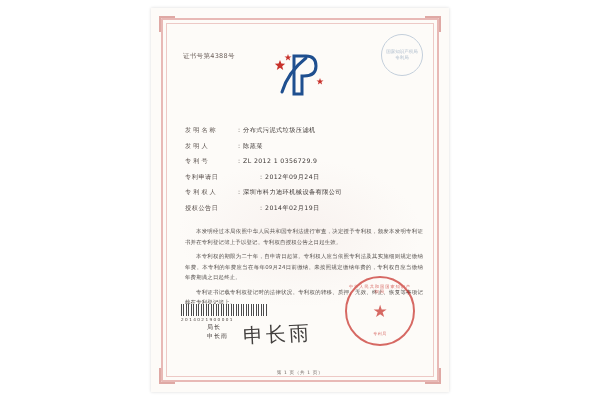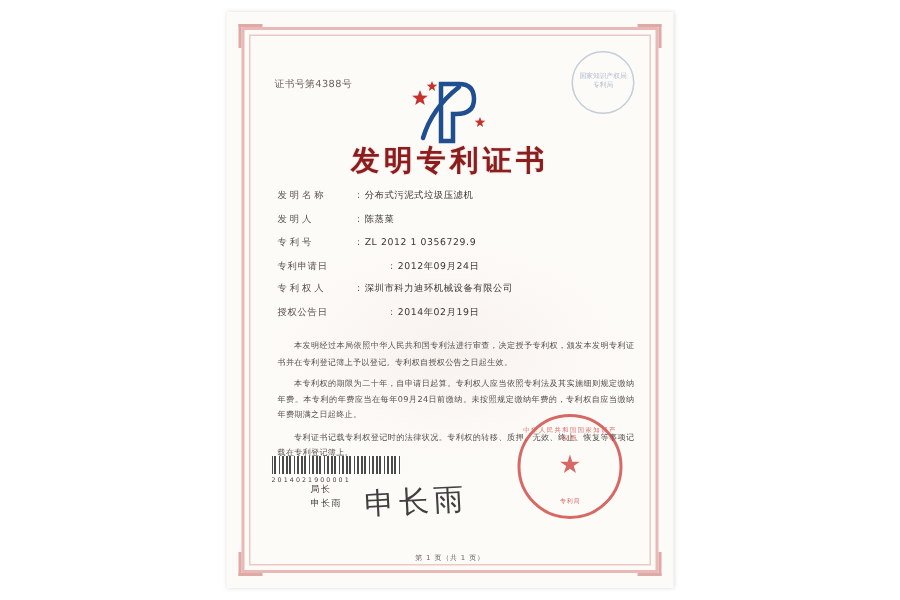--- a/index.html
+++ b/index.html
@@ -290,21 +290,20 @@
         <path d="M24 4 L34 4 Q44 4 44 14 Q44 24 32 24 L30 24 L30 42 L22 42 L22 4 Z" fill="none" stroke="#1f4f8f" stroke-width="3"></path>
         <path d="M10 40 Q16 20 34 6" fill="none" stroke="#1f4f8f" stroke-width="3" stroke-linecap="round"></path>
         <g fill="#c8312b">
           <polygon points="8,8 9.4,11.6 13.2,11.8 10.2,14.2 11.2,18 8,15.8 4.8,18 5.8,14.2 2.8,11.8 6.6,11.6"></polygon>
           <polygon points="16,2 16.9,4.4 19.5,4.5 17.4,6.1 18.1,8.6 16,7.1 13.9,8.6 14.6,6.1 12.5,4.5 15.1,4.4"></polygon>
           <polygon points="48,26 48.9,28.4 51.5,28.5 49.4,30.1 50.1,32.6 48,31.1 45.9,32.6 46.6,30.1 44.5,28.5 47.1,28.4"></polygon>
         </g>
       </svg>
     </div>
 
-    <div class="cert-title">发明专利证书</div>
 
     <div class="fields">
       <div class="field-row">
         <span class="field-label">发明名称</span>
         <span class="field-colon">:</span>
         <span class="field-value">分布式污泥式垃圾压滤机</span>
       </div>
       <div class="field-row">
         <span class="field-label">发明人</span>
         <span class="field-colon">:</span>

